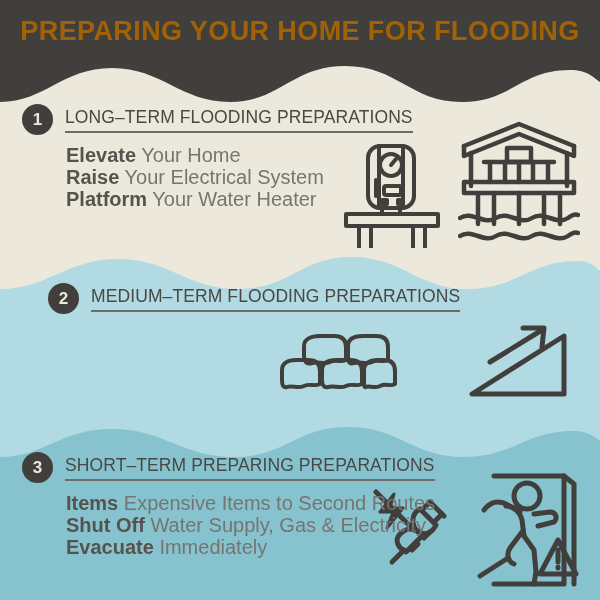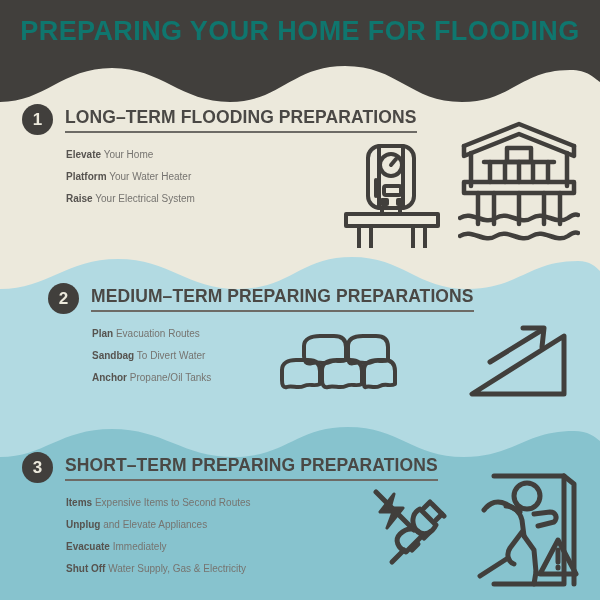--- a/index.html
+++ b/index.html
@@ -43,21 +43,21 @@
   
   .header-title {
     position: absolute;
     top: 0;
     left: 0;
     width: 600px;
     height: 62px;
     display: flex;
     align-items: center;
     justify-content: center;
-    color: #0f766e;
+    color: #a16207;
     font-size: 27px;
     font-weight: bold;
     letter-spacing: 0.4px;
     white-space: nowrap;
     z-index: 6;
   }
 
   
   .section {
     position: absolute;
@@ -77,33 +77,33 @@
     font-weight: bold;
     display: flex;
     align-items: center;
     justify-content: center;
     flex: 0 0 auto;
   }
   .sec-title {
     margin-left: 12px;
     color: #4a4845;
     font-size: 17.5px;
-    font-weight: bold;
+    font-weight: normal;
     letter-spacing: 0.1px;
     white-space: nowrap;
     border-bottom: 2px solid #6d6b66;
     padding-bottom: 3px;
   }
   .sec-list {
     margin: 9px 0 0 44px;
     padding: 0;
     list-style: none;
   }
   .sec-list li {
-    font-size: 10px;
+    font-size: 20px;
     color: #767470;
     line-height: 22px;
     white-space: nowrap;
   }
   .sec-list li .lead {
     color: #56534f;
     font-weight: bold;
   }
 
   #section-1 { top: 104px; left: 22px; }
@@ -152,22 +152,22 @@
 
   <div class="header-title">PREPARING YOUR HOME FOR FLOODING</div>
 
   <div class="section" id="section-1">
     <div class="sec-head">
       <div class="badge">1</div>
       <div class="sec-title">LONG–TERM FLOODING PREPARATIONS</div>
     </div>
     <ul class="sec-list">
       <li><span class="lead">Elevate</span><span> Your Home</span></li>
+      <li><span class="lead">Raise</span><span> Your Electrical System</span></li>
       <li><span class="lead">Platform</span><span> Your Water Heater</span></li>
-      <li><span class="lead">Raise</span><span> Your Electrical System</span></li>
     </ul>
   </div>
 
   <svg class="art" id="art-water-heater" width="110" height="110" viewBox="0 0 110 110">
     <g fill="none" stroke="#413f3c" stroke-width="4" stroke-linejoin="round" stroke-linecap="round">
       <rect x="30" y="8" width="46" height="62" rx="12"></rect>
       <path d="M41 8 L41 70"></path>
       <path d="M65 8 L65 70"></path>
       <circle cx="53" cy="27" r="11"></circle>
       <path d="M53 27 L58 21"></path>
@@ -205,27 +205,22 @@
       <path d="M86 73 L86 104"></path>
       <path d="M102 73 L102 104"></path>
       <path d="M2 98 C 14 90, 26 106, 38 98 C 50 90, 62 106, 74 98 C 86 90, 98 106, 110 98 C 114 95, 118 94, 120 95"></path>
       <path d="M2 116 C 14 108, 26 124, 38 116 C 50 108, 62 124, 74 116 C 86 108, 98 124, 110 116 C 114 113, 118 112, 120 113"></path>
     </g>
   </svg>
 
   <div class="section" id="section-2">
     <div class="sec-head">
       <div class="badge">2</div>
-      <div class="sec-title">MEDIUM–TERM PREPARING PREPARATIONS</div>
+      <div class="sec-title">MEDIUM–TERM FLOODING PREPARATIONS</div>
     </div>
-    <ul class="sec-list">
-      <li><span class="lead">Plan</span><span> Evacuation Routes</span></li>
-      <li><span class="lead">Sandbag</span><span> To Divert Water</span></li>
-      <li><span class="lead">Anchor</span><span> Propane/Oil Tanks</span></li>
-    </ul>
   </div>
 
   <svg class="art" id="art-sandbags" width="120" height="60" viewBox="0 0 120 60">
     <g fill="none" stroke="#413f3c" stroke-width="4" stroke-linejoin="round" stroke-linecap="round">
       <path d="M26 16 C 26 9, 33 6, 42 6 L56 6 C 64 6, 68 10, 68 17 L68 30
                C 62 33, 58 29, 52 32 C 46 35, 40 31, 34 33 C 28 35, 26 31, 26 26 Z"></path>
       <path d="M70 16 C 70 9, 76 6, 85 6 L98 6 C 106 6, 110 10, 110 17 L110 30
                C 104 33, 100 29, 94 32 C 88 35, 82 31, 76 33 C 71 35, 70 31, 70 26 Z"></path>
       <path d="M4 40 C 4 33, 10 30, 18 30 L30 30 C 38 30, 42 34, 42 41 L42 54
                C 36 57, 32 53, 26 56 C 20 59, 14 55, 9 57 C 5 58, 4 55, 4 50 Z"></path>
@@ -244,23 +239,22 @@
     </g>
   </svg>
 
   <div class="section" id="section-3">
     <div class="sec-head">
       <div class="badge">3</div>
       <div class="sec-title">SHORT–TERM PREPARING PREPARATIONS</div>
     </div>
     <ul class="sec-list">
       <li><span class="lead">Items</span><span> Expensive Items to Second Routes</span></li>
-      <li><span class="lead">Unplug</span><span> and Elevate Appliances</span></li>
+      <li><span class="lead">Shut Off</span><span> Water Supply, Gas &amp; Electricity</span></li>
       <li><span class="lead">Evacuate</span><span> Immediately</span></li>
-      <li><span class="lead">Shut Off</span><span> Water Supply, Gas &amp; Electricity</span></li>
     </ul>
   </div>
 
   <svg class="art" id="art-unplug" width="92" height="92" viewBox="0 0 92 92">
     <g stroke="#413f3c" fill="none" stroke-width="5" stroke-linejoin="round" stroke-linecap="round">
       <path d="M24 10 L10 28 L23 28 L17 44 L33 24 L20 24 Z" fill="#413f3c" stroke-width="3"></path>
       <path d="M6 8 L44 46"></path>
       <path d="M48 48 C 40 40, 42 29, 50 25 L66 41 C 62 49, 56 52, 48 48 Z" fill="none"></path>
       <path d="M60 18 L54 24"></path>
       <path d="M72 30 L66 36"></path>

